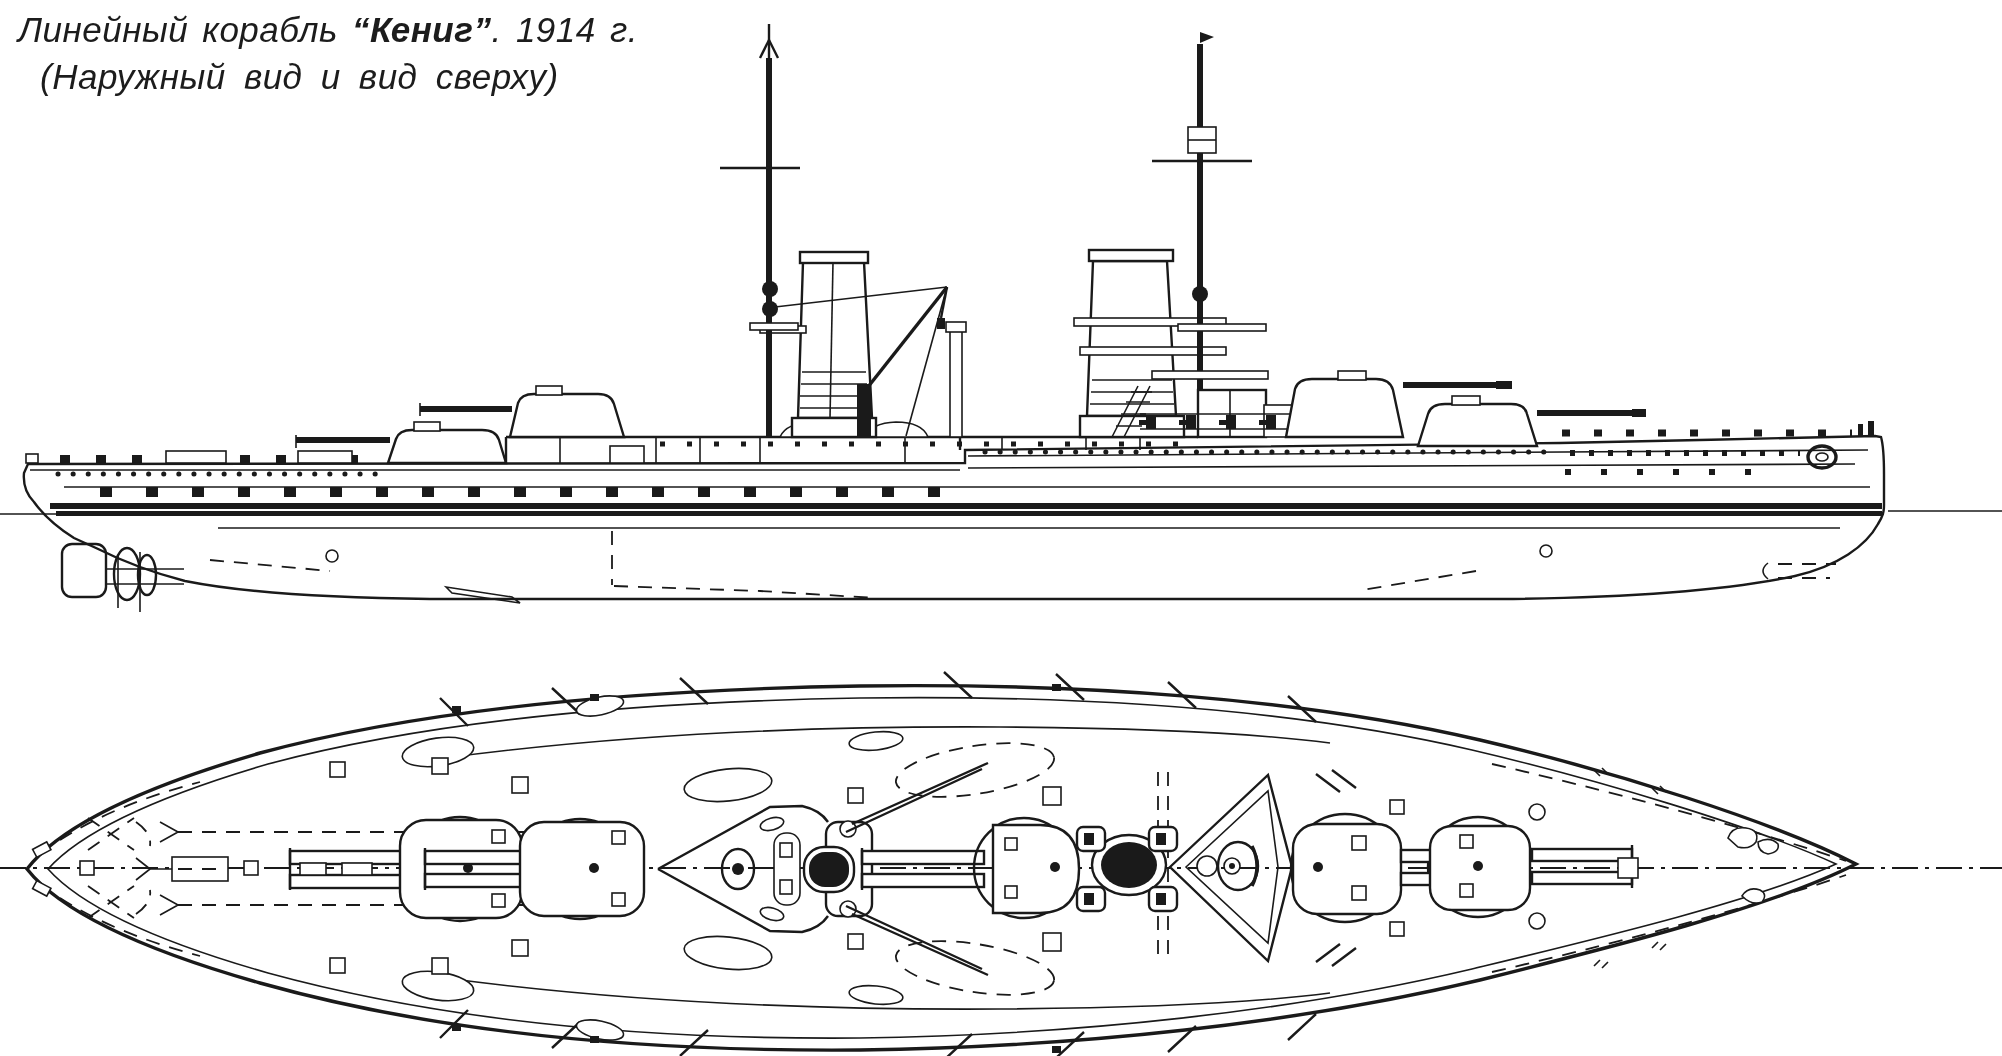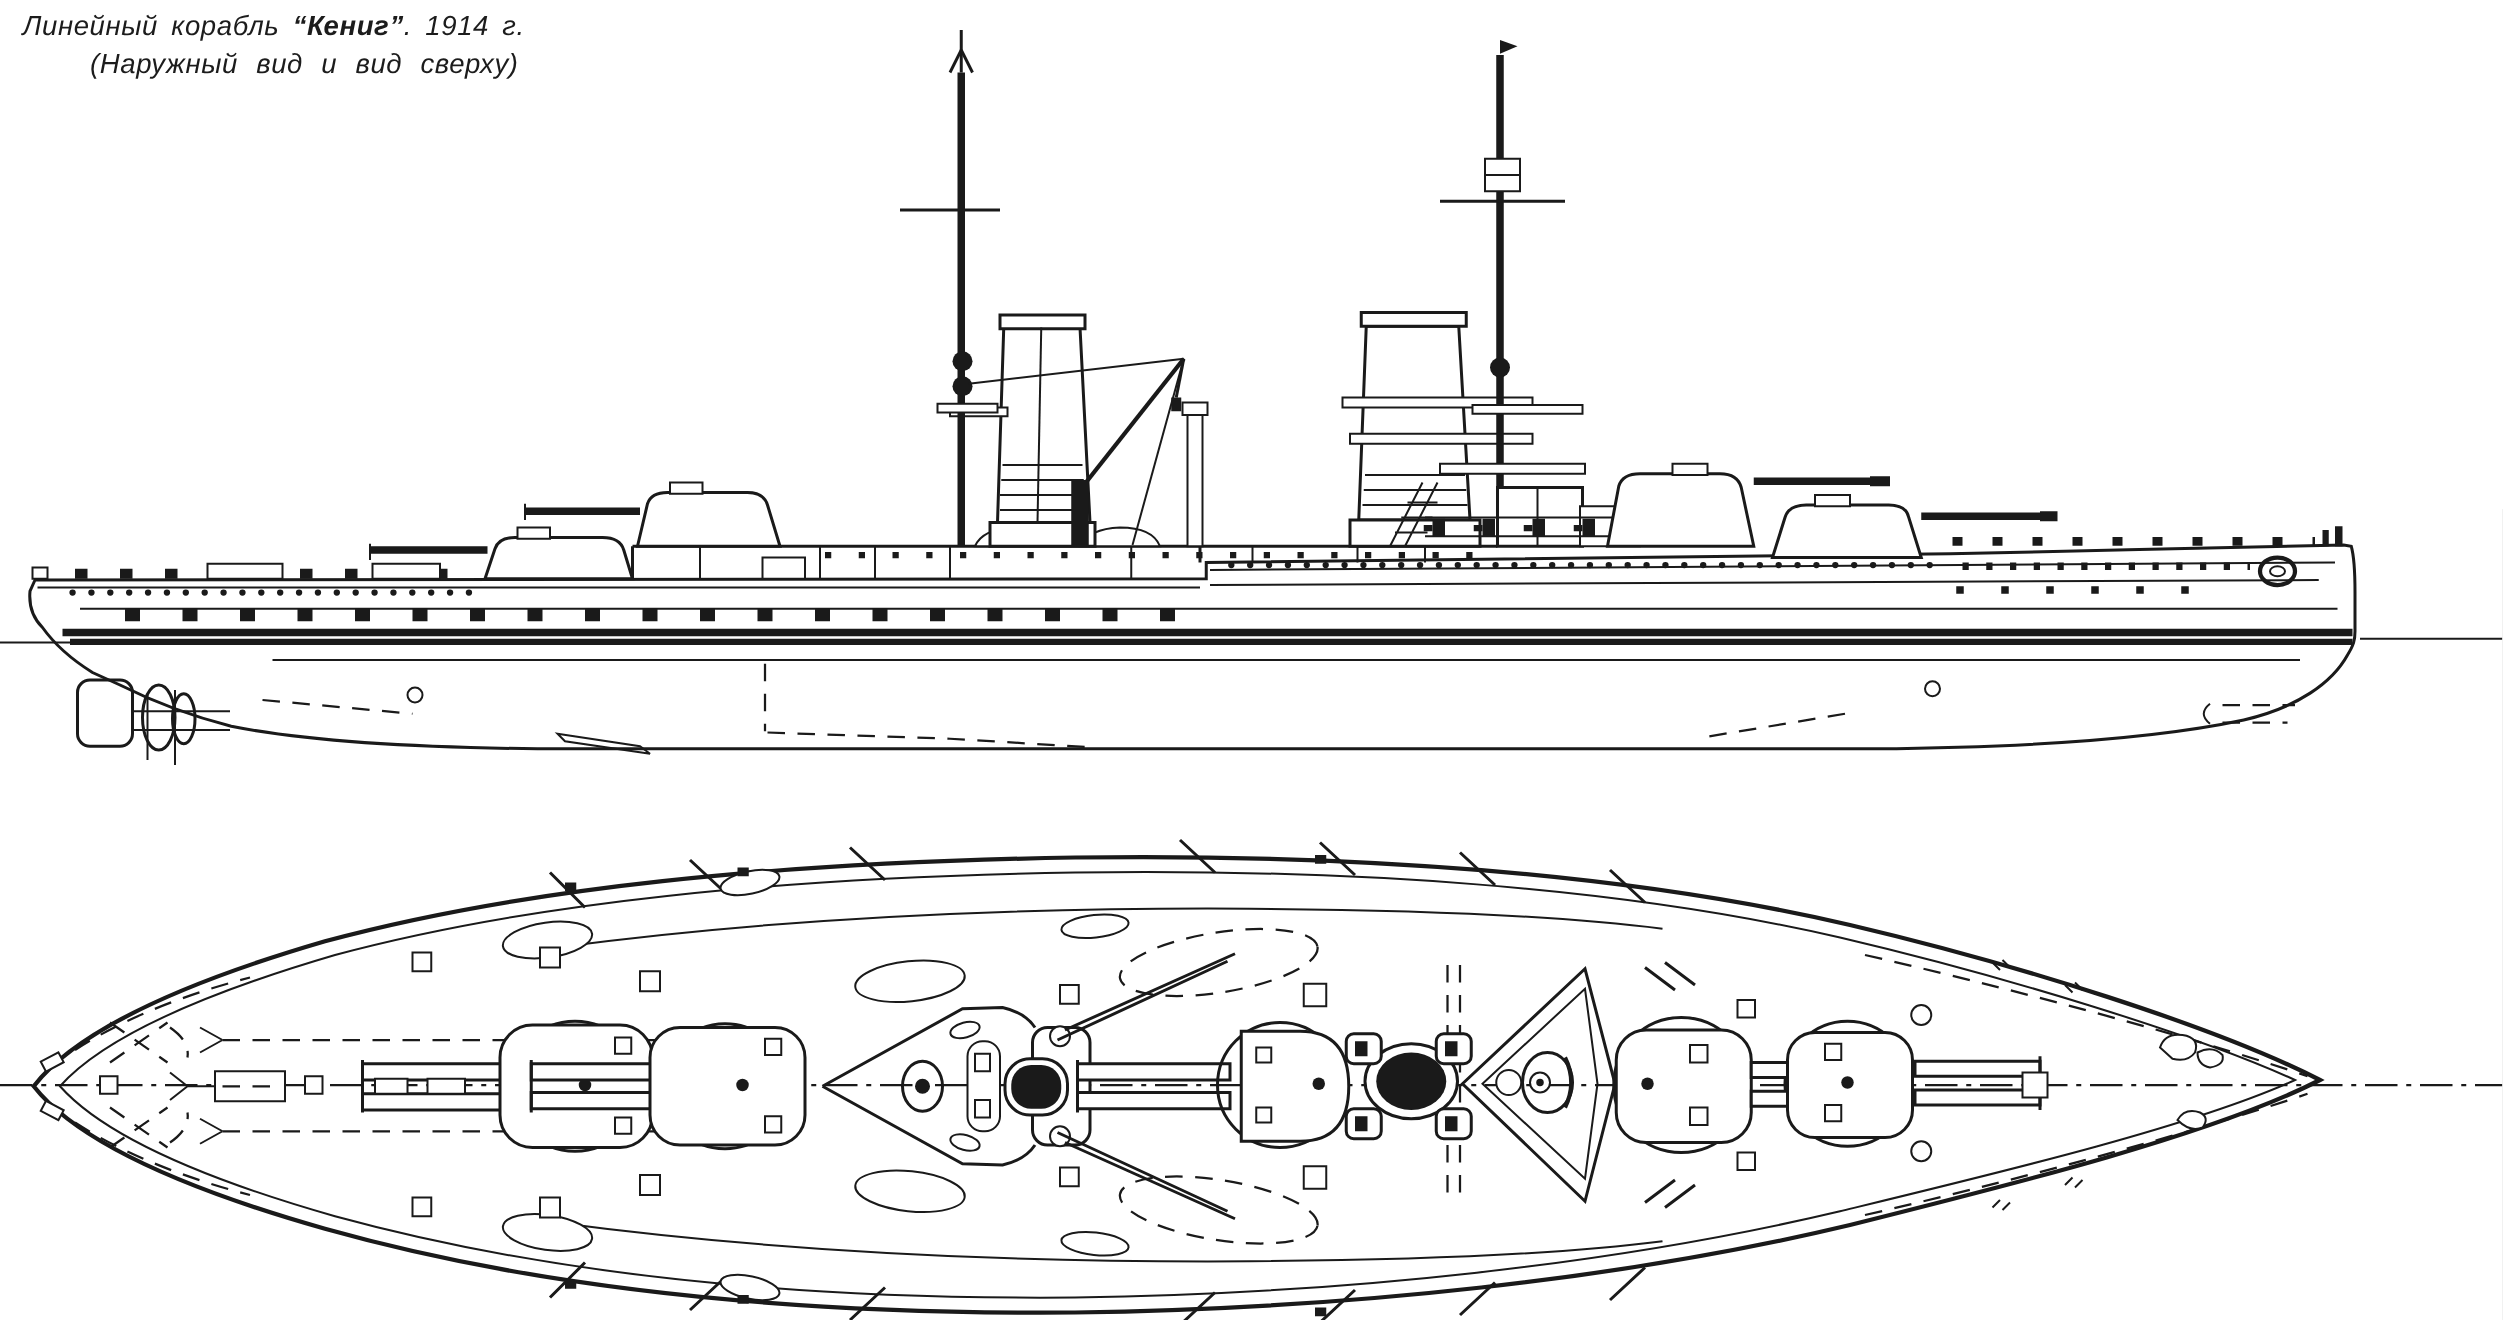--- a/index.html
+++ b/index.html
@@ -1,21 +1,21 @@
 <!DOCTYPE html>
 <html><head>
 <meta charset="utf-8">
 <style>
   html,body{margin:0;padding:0;background:#e8e8e8;}
   .page{position:relative;width:2002px;height:1056px;background:#ffffff;overflow:hidden;
         font-family:"Liberation Sans",sans-serif;}
   .caption{position:absolute;top:6px;left:18px;z-index:2;
-           font-style:italic;font-size:22px;line-height:1.35;color:#1c1c1c;
+           font-style:italic;font-size:35px;line-height:1.35;color:#1c1c1c;
            letter-spacing:.5px;word-spacing:4px;}
-  .caption .l2{margin-left:54px;word-spacing:8px;font-style:italic;}
+  .caption .l2{margin-left:22px;word-spacing:8px;font-style:italic;}
   .caption .shipname{font-weight:bold;}
   svg.drawing{position:absolute;left:0;top:0;z-index:1;}
   
   .s1{fill:none;stroke:#1a1a1a;stroke-width:1.6;}
   .s2{fill:none;stroke:#1a1a1a;stroke-width:2.4;}
   .s3{fill:none;stroke:#1a1a1a;stroke-width:3.4;}
   .f{fill:#1a1a1a;stroke:none;}
   .w{fill:#ffffff;stroke:#1a1a1a;stroke-width:2.4;}
   .w1{fill:#ffffff;stroke:#1a1a1a;stroke-width:1.6;}
   .d1{fill:none;stroke:#1a1a1a;stroke-width:1.8;stroke-dasharray:14 10;}

